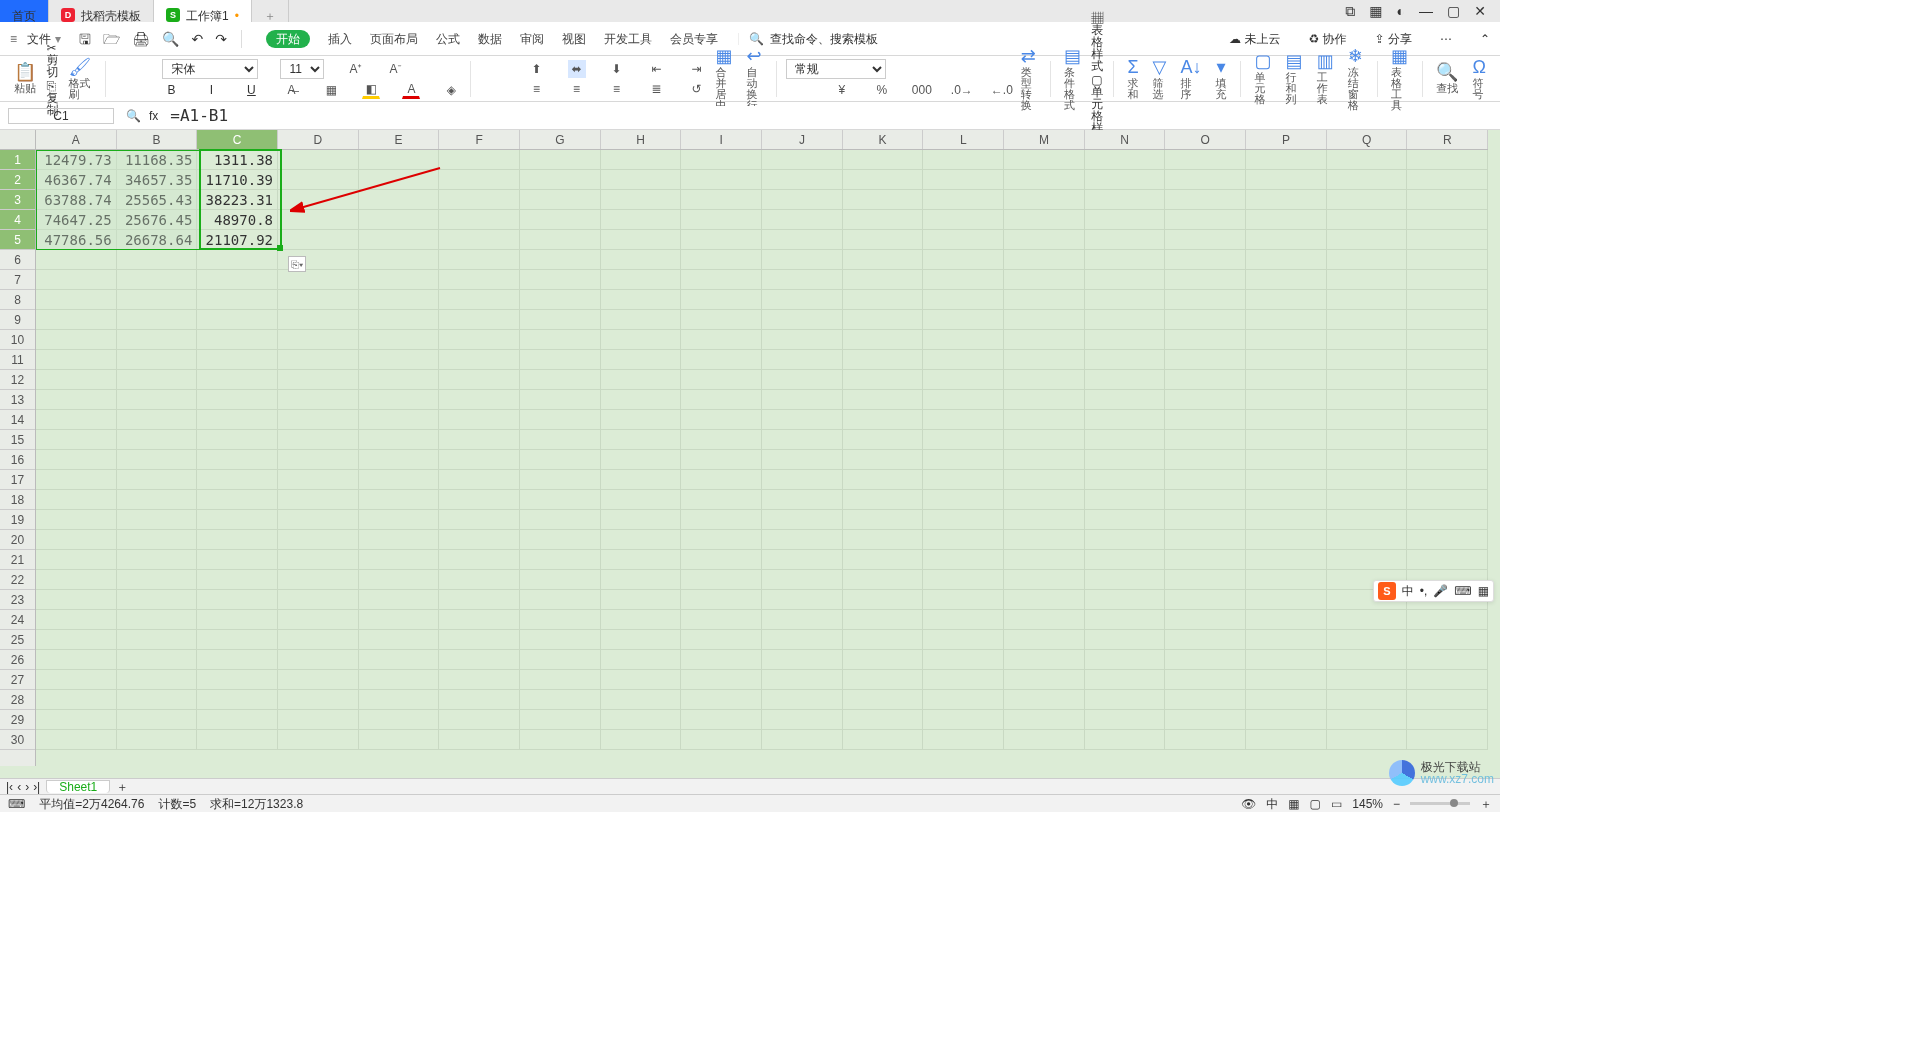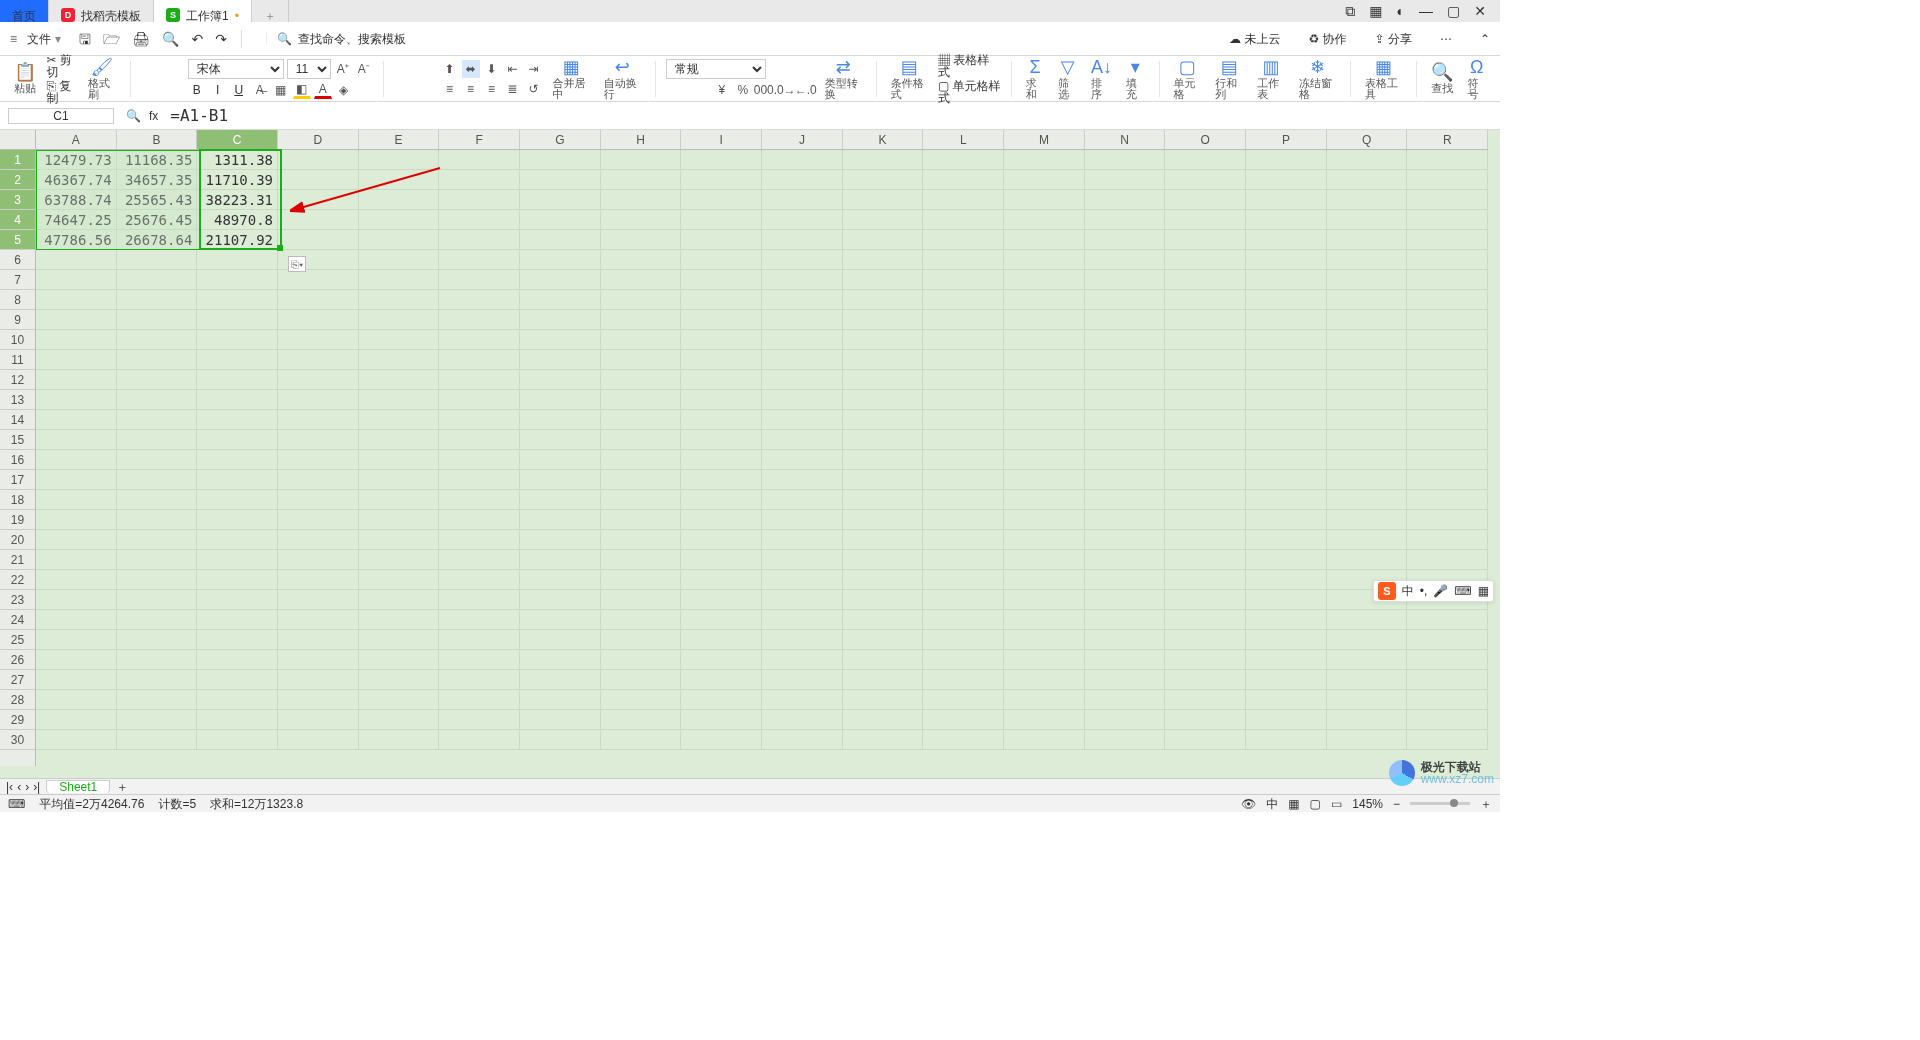--- a/index.html
+++ b/index.html
@@ -22,21 +22,21 @@
 .menubar .tabs { display: flex; align-items: center; gap: 18px; margin-left: 10px; }
 .menubar .tabs span { cursor: pointer; color: #444; }
 .menubar .tabs .pill { background: #22b14c; color: #fff; padding: 3px 10px; border-radius: 11px; }
 .menubar .search { margin-left: 10px; display: flex; align-items: center; gap: 6px; color: #aaa; width: 180px; border-left: 1px solid #eee; padding-left: 10px; }
 .menubar .right { margin-left: auto; display: flex; align-items: center; gap: 28px; color: #666; }
 
 .ribbon { height: 46px; background: #fff; border-bottom: 1px solid #d8d8d8; display: flex; align-items: center; padding: 0 10px; gap: 6px; }
 .ribbon .grp { display: flex; flex-direction: column; align-items: center; justify-content: center; gap: 2px; padding: 0 4px; }
 .ribbon .grp .lbl { font-size: 11px; color: #555; }
 .ribbon .bigico { font-size: 18px; color: #4a88e6; }
-.ribbon .row { display: flex; align-items: center; gap: 3px; margin-left: 47px; }
+.ribbon .row { display: flex; align-items: center; gap: 22px; margin-left: 47px; }
 .ribbon .sep { width: 1px; height: 36px; background: #e4e4e4; margin: 0 4px; }
 .ribbon select, .ribbon .combo { border: 1px solid #ccc; height: 20px; padding: 0 4px; background: #fff; font-size: 12px; }
 .ribbon .btn { display: inline-flex; align-items: center; justify-content: center; width: 18px; height: 18px; border: 1px solid transparent; color: #555; cursor: pointer; font-size: 12px; }
 .ribbon .stack { display: flex; flex-direction: column; gap: 2px; align-items: flex-start; }
 
 .fbar { height: 28px; background: #fff; border-bottom: 1px solid #d8d8d8; display: flex; align-items: center; padding: 0 8px; gap: 12px; }
 .fbar .name { width: 106px; height: 16px; border: 1px solid #ccc; text-align: center; display: flex; align-items: center; justify-content: center; }
 .fbar .fx { color: #888; display: flex; align-items: center; gap: 8px; }
 .fbar input { border: none; outline: none; width: 600px; font-family: Consolas, monospace; font-size: 16px; }
 
@@ -106,20 +106,31 @@
     </div>
   <div class="qat">
     <span>🖫</span>
     <span>🗁</span>
     <span>🖨</span>
     <span>🔍</span>
     <span>↶</span>
     <span>↷</span>
   </div>
   <div class="sep"></div>
+  <div class="tabs">
+    <span class="pill">开始</span>
+    <span>插入</span>
+    <span>页面布局</span>
+    <span>公式</span>
+    <span>数据</span>
+    <span>审阅</span>
+    <span>视图</span>
+    <span>开发工具</span>
+    <span>会员专享</span>
+  </div>
   <div class="search">
     <span>🔍</span>
     <span>查找命令、搜索模板</span>
   </div>
   <div class="right">
     <span>☁ <span>未上云</span></span>
     <span>♻ <span>协作</span></span>
     <span>⇪ <span>分享</span></span>
     <span>⋯</span>
     <span>⌃</span>
@@ -979,16 +990,16 @@
   <span>中</span>
     <span>•,</span>
     <span>🎤</span>
     <span>⌨</span>
     <span>▦</span>
 </div>
 
 <div class="watermark">
   <div class="logo"></div>
   <div>
-      <div style="font-weight:bold">极光下载站</div>
+      <div style="font-weight:normal">极光下载站</div>
       <div style="font-size:12px;color:#6bd">www.xz7.com</div>
     </div>
 </div>
 
 </body></html>

